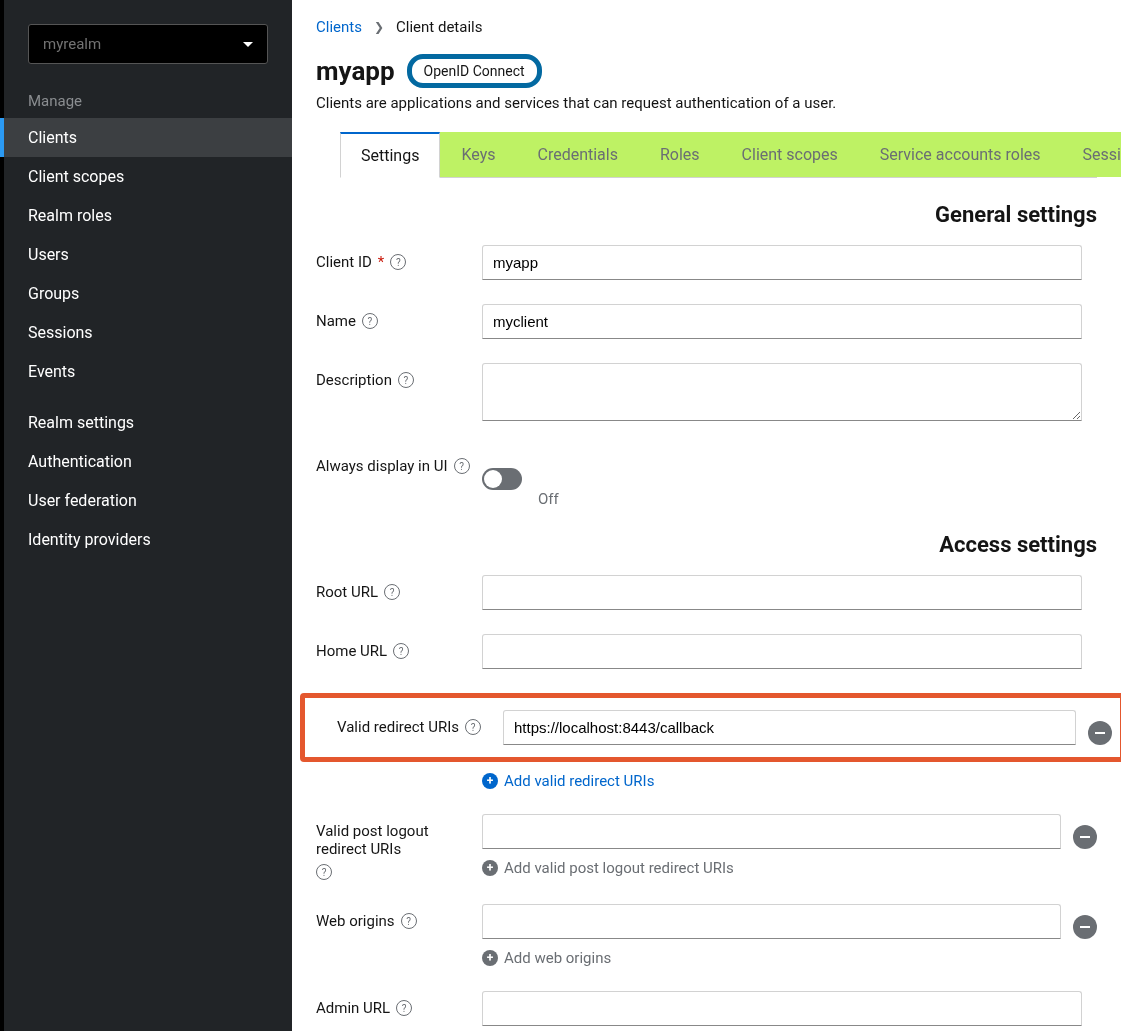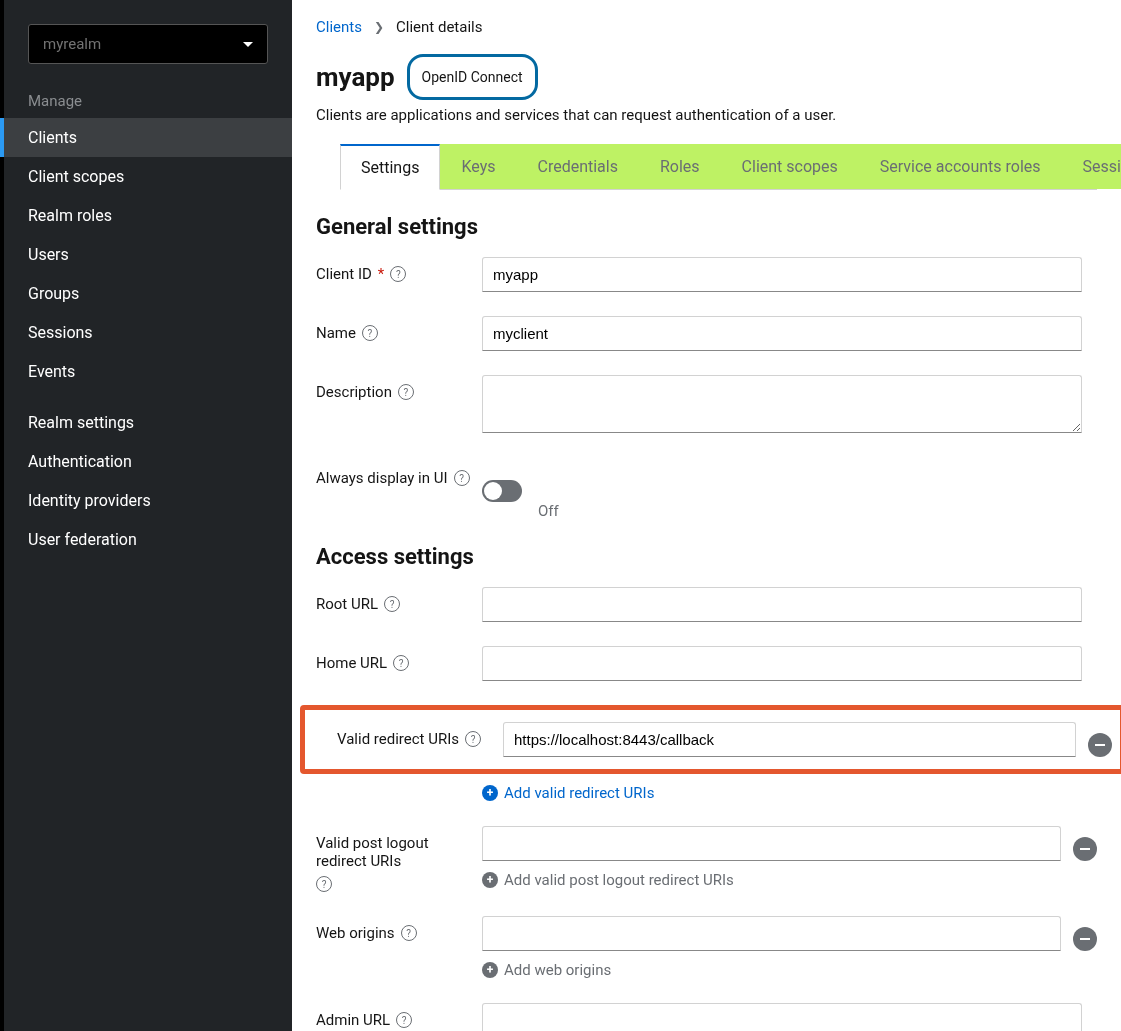--- a/index.html
+++ b/index.html
@@ -13,26 +13,26 @@
 .nav-item { display: block; padding: 10px 24px; color: #fff; font-size: 16px; cursor: pointer; }
 .nav-item.active { background: #3c3f42; border-left: 4px solid #2b9af3; margin-left: -4px; padding-left: 24px; }
 .nav-item:not(.active) { border-left: 4px solid transparent; margin-left: -4px; }
 .main { flex: 1; background: #fff; padding: 18px 24px; overflow: hidden; }
 .breadcrumb { display: flex; align-items: center; gap: 12px; font-size: 15px; margin-bottom: 18px; }
 .breadcrumb a { color: #0066cc; text-decoration: none; }
 .breadcrumb .sep { color: #6a6e73; font-size: 12px; }
 .breadcrumb .current { color: #151515; }
 .header-row { display: flex; align-items: center; gap: 12px; margin-bottom: 6px; }
 .page-title { font-size: 26px; font-weight: 700; }
-.badge { border: 3px solid #0369a1; border-radius: 16px; padding: 12px 12px; font-size: 14px; color: #151515; }
+.badge { border: 5px solid #0369a1; border-radius: 16px; padding: 4px 12px; font-size: 14px; color: #151515; }
 .page-desc { color: #151515; font-size: 15px; margin-bottom: 20px; }
 .tabs { display: flex; border-bottom: 1px solid #d2d2d2; margin-bottom: 24px; margin-left: 24px; }
 .tab { padding: 12px 20px; font-size: 16px; color: #6a6e73; background: #bef264; border: 1px solid transparent; cursor: pointer; white-space: nowrap; }
 .tab.active { background: #fff; color: #151515; border: 1px solid #d2d2d2; border-top: 2px solid #0066cc; border-bottom: 1px solid #fff; margin-bottom: -1px; }
-.section-title { font-size: 22px; font-weight: 700; margin: 18px 0 18px 0; }
+.section-title { font-size: 22px; font-weight: 700; margin: 18px 0 18px 0; text-align: right; }
 .form-row { display: flex; align-items: flex-start; margin-bottom: 24px; }
 .form-label { width: 166px; padding-top: 8px; font-size: 15px; color: #151515; display: flex; align-items: center; gap: 6px; flex-wrap: wrap; }
 .form-label .req { color: #c9190b; }
 .help-icon { display: inline-flex; width: 16px; height: 16px; border: 1px solid #6a6e73; border-radius: 50%; align-items: center; justify-content: center; font-size: 10px; color: #6a6e73; }
 .form-field { flex: 1; max-width: 600px; }
 .text-input { width: 100%; padding: 8px 10px; border: 1px solid #d2d2d2; border-bottom: 1px solid #888; border-radius: 3px 3px 0 0; font-size: 15px; background: #fff; }
 textarea.text-input { height: 58px; resize: both; }
 .toggle-wrap { display: flex; align-items: center; gap: 16px; }
 .toggle { width: 40px; height: 22px; background: #6a6e73; border-radius: 11px; position: relative; cursor: pointer; }
 .toggle-knob { width: 18px; height: 18px; background: #fff; border-radius: 50%; position: absolute; top: 2px; left: 2px; }
@@ -64,22 +64,22 @@
     <div class="nav-item active">Clients</div>
     <div class="nav-item">Client scopes</div>
     <div class="nav-item">Realm roles</div>
     <div class="nav-item">Users</div>
     <div class="nav-item">Groups</div>
     <div class="nav-item">Sessions</div>
     <div class="nav-item">Events</div>
     <div style="height:12px"></div>
     <div class="nav-item">Realm settings</div>
     <div class="nav-item">Authentication</div>
+    <div class="nav-item">User federation</div>
     <div class="nav-item">Identity providers</div>
-    <div class="nav-item">User federation</div>
   </div>
 
   <div class="main">
     <div class="breadcrumb">
       <a href="#">Clients</a>
       <span class="sep">❯</span>
       <span class="current">Client details</span>
     </div>
 
     <div class="header-row">

